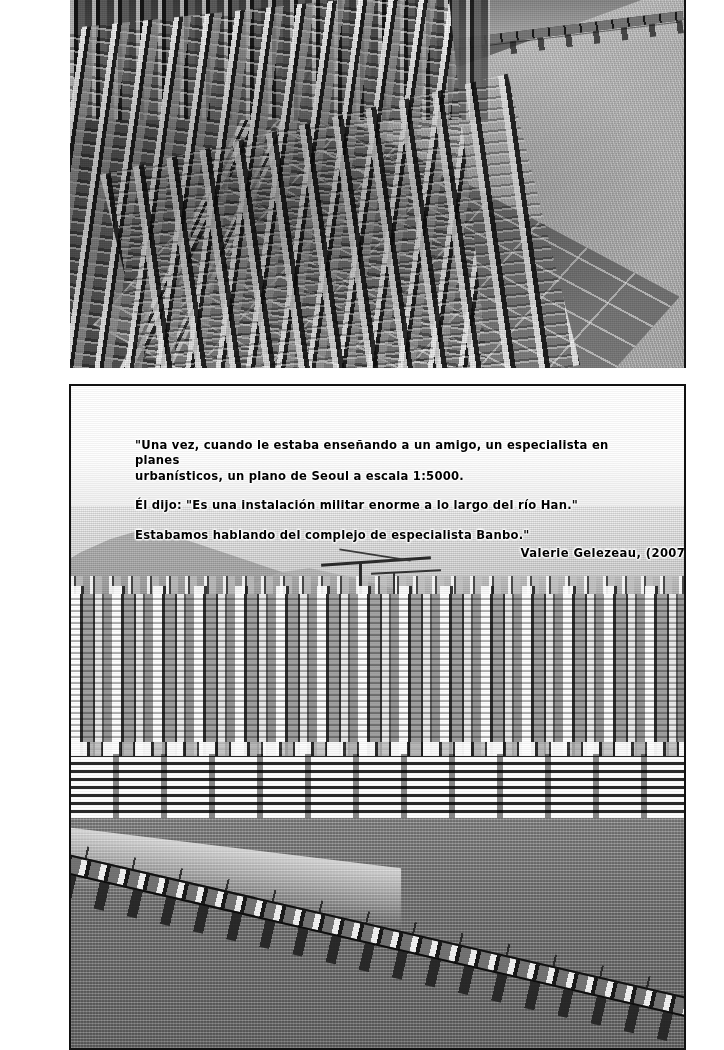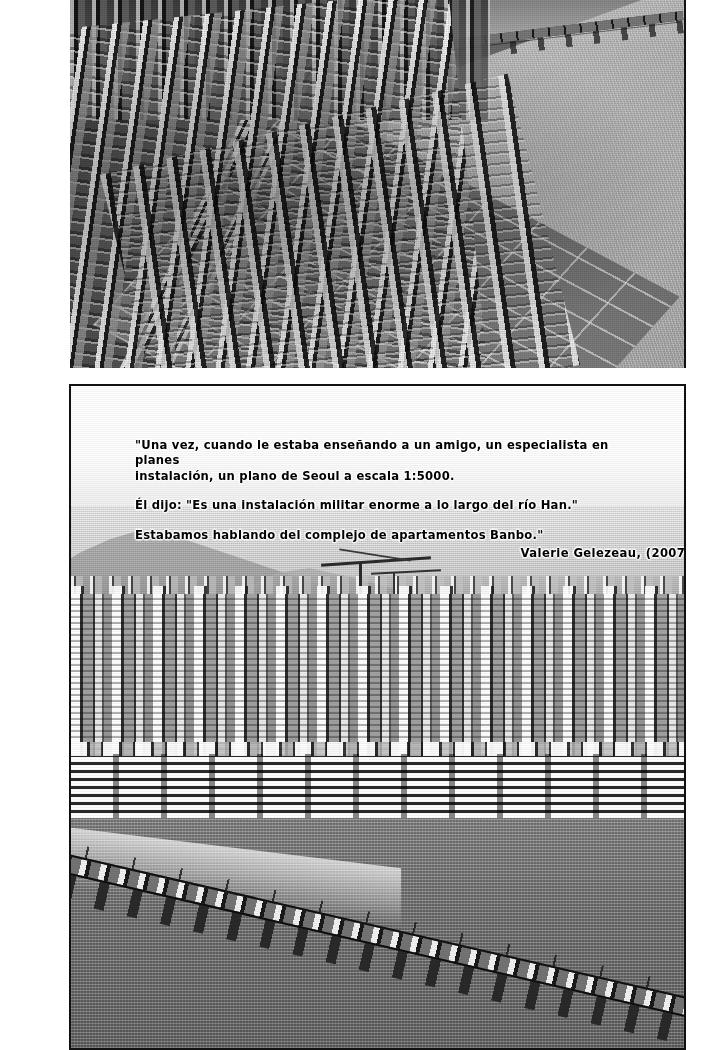--- a/index.html
+++ b/index.html
@@ -580,26 +580,26 @@
 
     <div class="bridge2-lamps"></div>
     <div class="bridge2-piers"></div>
     <div class="bridge2"></div>
 
     <div class="panel-grain"></div>
 
     <div class="caption">
       <div class="cap-para">
         <div class="cap-line">"Una vez, cuando le estaba enseñando a un amigo, un especialista en planes</div>
-        <div class="cap-line">instalación, un plano de Seoul a escala 1:5000.</div>
+        <div class="cap-line">urbanísticos, un plano de Seoul a escala 1:5000.</div>
       </div>
       <div class="cap-para">
         <div class="cap-line">Él dijo: "Es una instalación militar enorme a lo largo del río Han."</div>
       </div>
       <div class="cap-para">
-        <div class="cap-line">Estabamos hablando del complejo de apartamentos Banbo."</div>
+        <div class="cap-line">Estabamos hablando del complejo de especialista Banbo."</div>
       </div>
     </div>
 
     <div class="attribution">Valerie Gelezeau, (2007)</div>
   </div>
 
 </div>
 
 </body></html>

